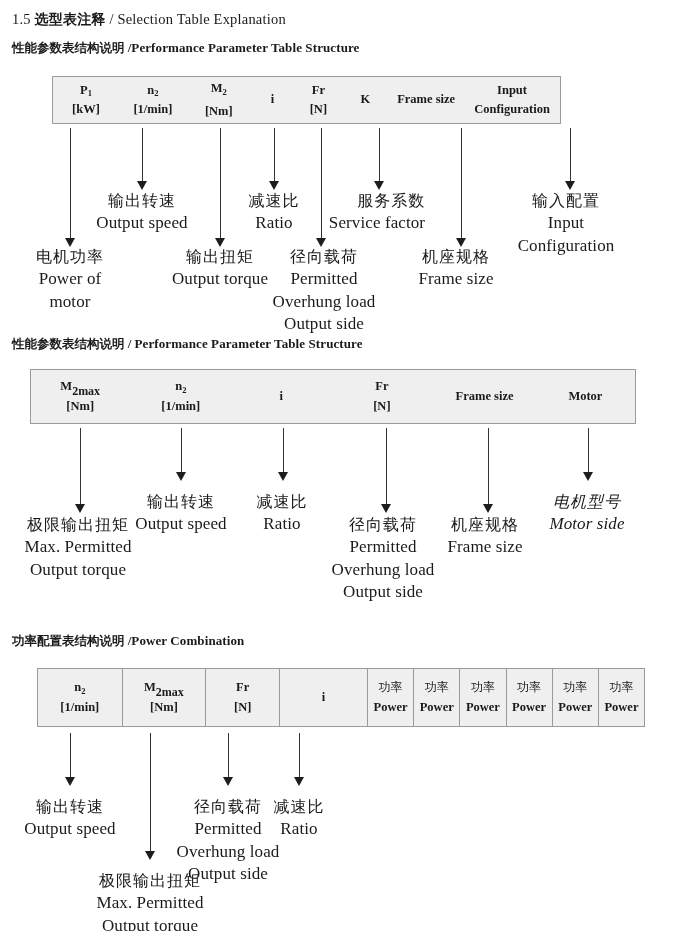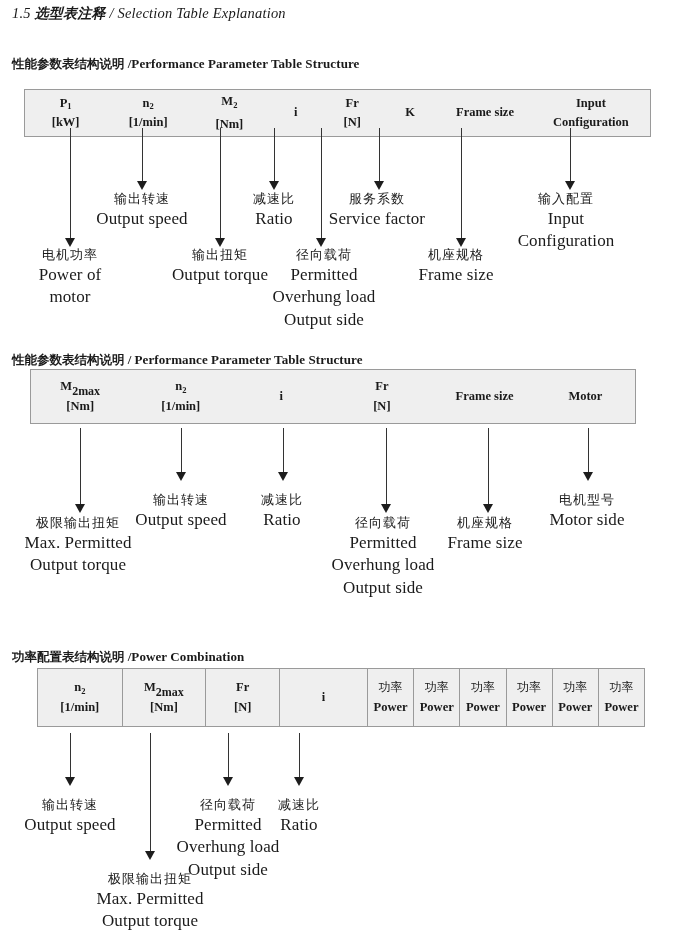--- a/index.html
+++ b/index.html
@@ -13,39 +13,37 @@
     position: relative;
     font-family: "Liberation Serif", "DejaVu Serif", serif;
     color: #1a1a1a;
     overflow: hidden;
   }
 
   
   .page-title {
     position: absolute;
     left: 12px;
-    top: 5px;
+    top: 11px;
     font-size: 14.5px;
     letter-spacing: 0.2px;
     white-space: nowrap;
-    font-style: italic;
   }
   .page-title .cn {
     font-family: "DejaVu Sans", "Liberation Sans", sans-serif;
     font-weight: bold;
     font-size: 14px;
   }
 
   
   .section-head {
     position: absolute;
     left: 12px;
     font-size: 12.5px;
     white-space: nowrap;
-    margin-top: 16px;
   }
   .section-head .cn {
     font-family: "DejaVu Sans", "Liberation Sans", sans-serif;
     font-weight: bold;
     font-size: 12.5px;
   }
   .section-head .en {
     font-weight: bold;
     font-size: 13px;
     letter-spacing: 0.1px;
@@ -123,21 +121,21 @@
     position: absolute;
     text-align: center;
     font-size: 12.5px;
     line-height: 1.35;
     white-space: nowrap;
     transform: translateX(-50%);
   }
   .caption .cn {
     display: block;
     font-family: "DejaVu Sans", "Liberation Sans", sans-serif;
-    font-size: 13px;
+    font-size: 16px;
     font-weight: normal;
     letter-spacing: 1px;
     color: #1a1a1a;
   }
   .caption .en {
     display: block;
     font-size: 17px;
     letter-spacing: 0.1px;
   }
 </style>
@@ -149,21 +147,21 @@
   <span class="cn">选型表注释</span>
   <span>/</span>
   <span>Selection Table Explanation</span>
 </div>
 
 <div class="section-head" style="top:40px;">
   <span class="cn">性能参数表结构说明</span>
   <span class="en">/</span><span class="en">Performance Parameter Table Structure</span>
 </div>
 
-<div class="ptable" id="table1" style="left:24px; top:76px; width:627px; height:48px;margin-top:13px;">
+<div class="ptable" id="table1" style="left:52px; top:76px; width:509px; height:48px;">
     <div class="pcell" style="width: 13%;">
       <span class="l1">P<sub>1</sub></span>
       <span class="l2">[kW]</span>
     </div>
     <div class="pcell" style="width: 13.4%;">
       <span class="l1">n<sub>2</sub></span>
       <span class="l2">[1/min]</span>
     </div>
     <div class="pcell" style="width: 12.6%; justify-content: space-between;">
       <span class="l1">M<sub>2</sub></span>
@@ -237,21 +235,21 @@
 <div class="caption" style="left:274px; top:190px;">
   <span class="cn">减速比</span>
   <span class="en">Ratio</span>
 </div>
 <div class="caption" style="left:324px; top:246px;">
   <span class="cn">径向载荷</span>
   <span class="en">Permitted</span>
   <span class="en">Overhung load</span>
   <span class="en">Output side</span>
 </div>
-<div class="caption" style="left:377px; top:190px;">
+<div class="caption" style="left:377px; top:190px;text-align:right;">
   <span class="cn">服务系数</span>
   <span class="en">Service factor</span>
 </div>
 <div class="caption" style="left:456px; top:246px;">
   <span class="cn">机座规格</span>
   <span class="en">Frame size</span>
 </div>
 <div class="caption" style="left:566px; top:190px;">
   <span class="cn">输入配置</span>
   <span class="en">Input</span>
@@ -329,21 +327,21 @@
 <div class="caption" style="left:383px; top:514px;">
   <span class="cn">径向载荷</span>
   <span class="en">Permitted</span>
   <span class="en">Overhung load</span>
   <span class="en">Output side</span>
 </div>
 <div class="caption" style="left:485px; top:514px;">
   <span class="cn">机座规格</span>
   <span class="en">Frame size</span>
 </div>
-<div class="caption" style="left:587px; top:491px;">
+<div class="caption" style="left:587px; top:491px;font-style:italic;">
   <span class="cn">电机型号</span>
   <span class="en">Motor side</span>
 </div>
 
 <div class="section-head" style="top:633px;">
   <span class="cn">功率配置表结构说明</span>
   <span class="en">/</span><span class="en">Power Combination</span>
 </div>
 
 <div class="ptable" id="table3" style="left:37px; top:668px; width:608px; height:59px;">

